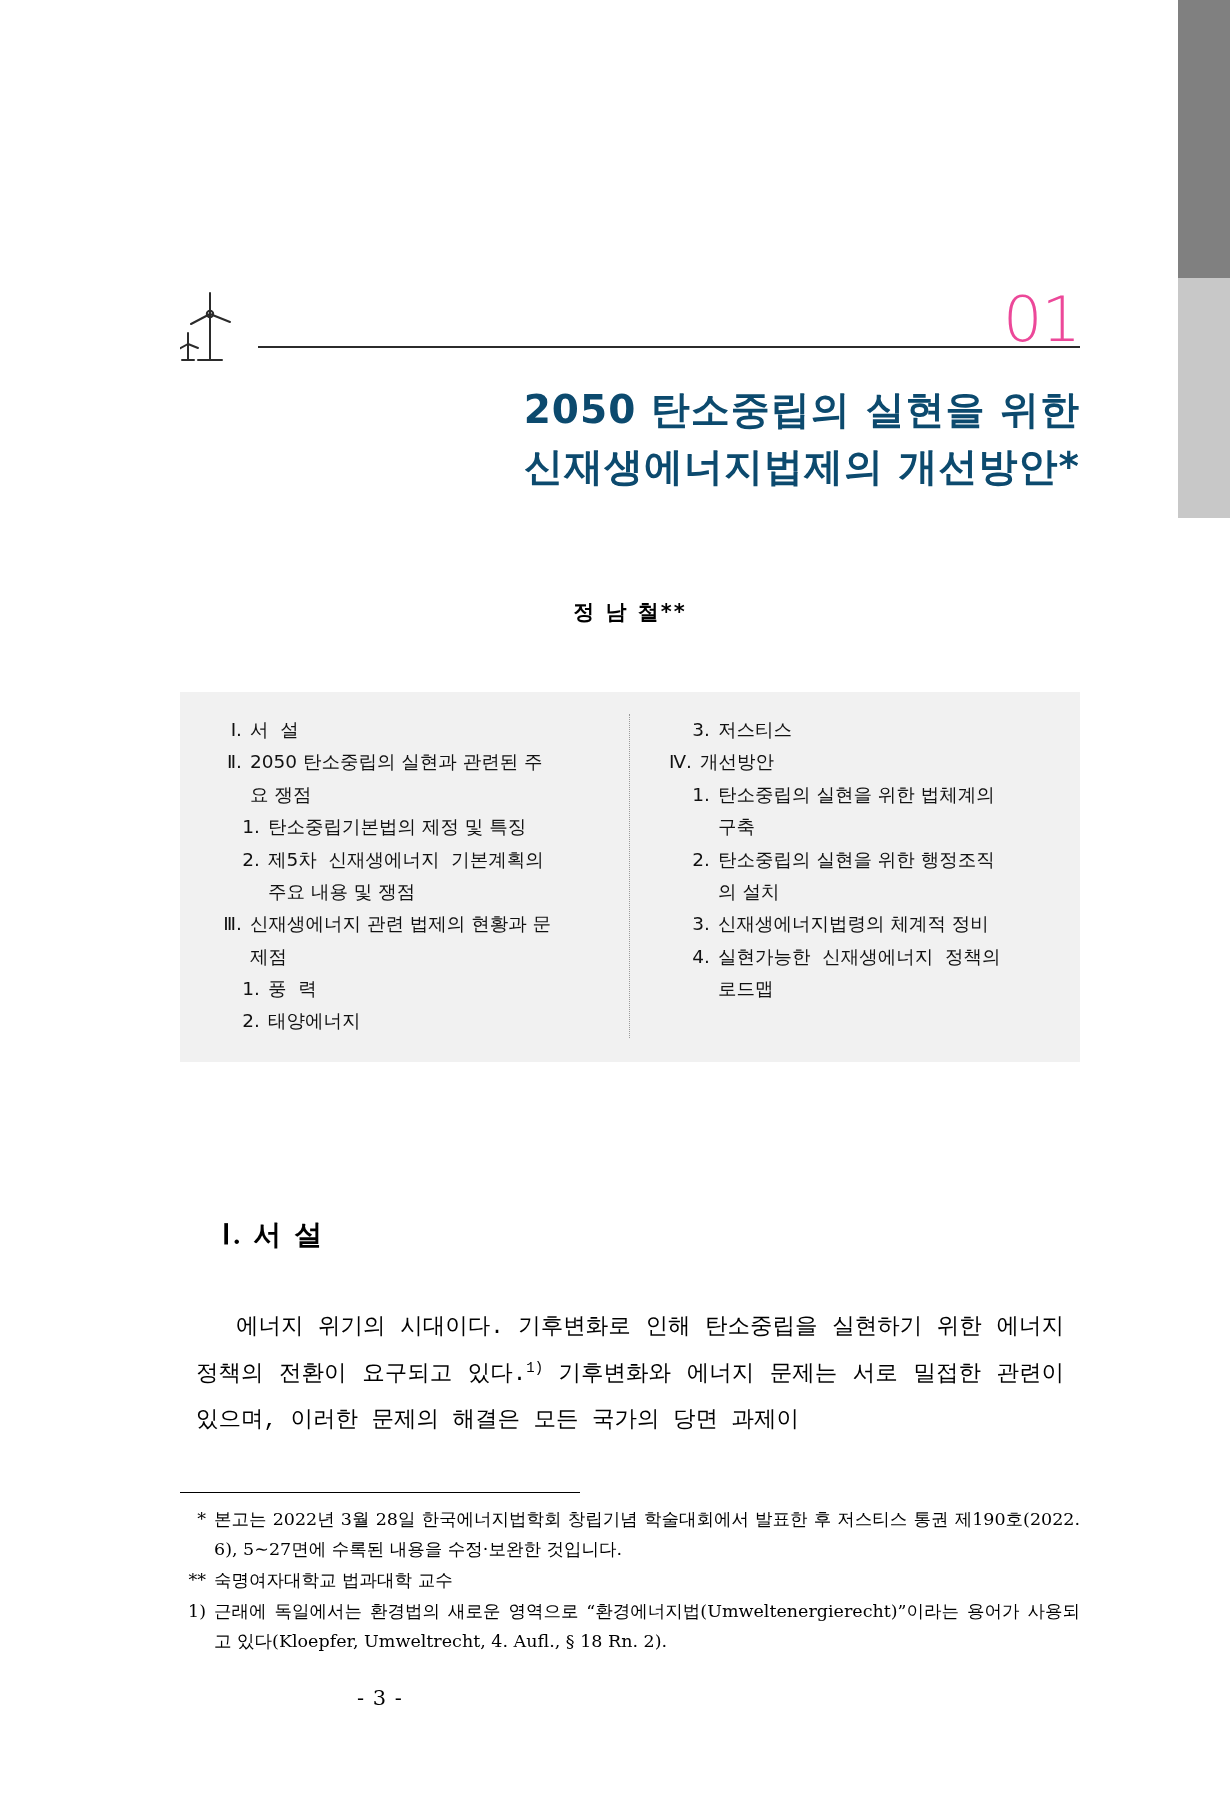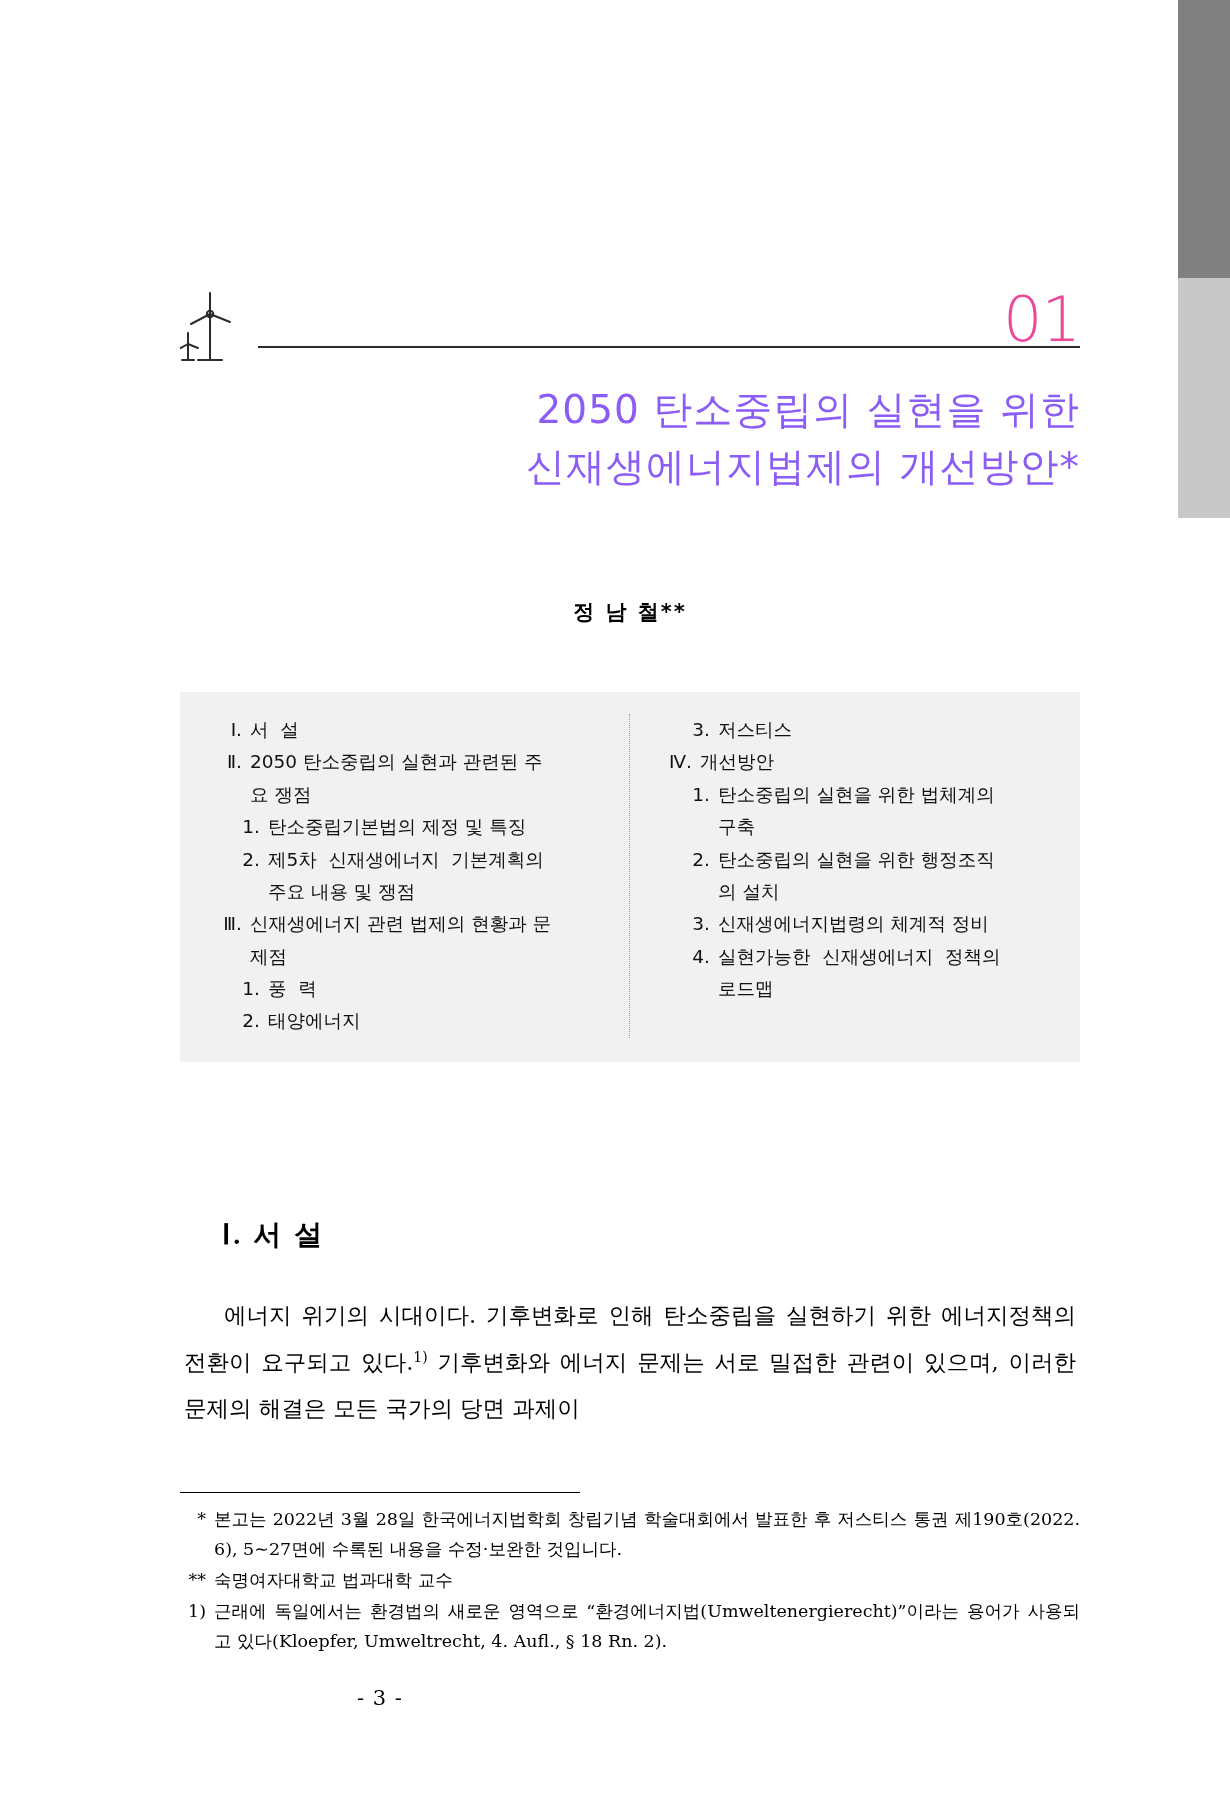--- a/index.html
+++ b/index.html
@@ -81,24 +81,24 @@
   .title-block {
     position: absolute;
     left: 180px;
     top: 382px;
     width: 900px;
     text-align: right;
   }
   .title-line {
     font-family: "DejaVu Sans", sans-serif;
     font-size: 39px;
-    font-weight: normal;
+    font-weight: bold;
     letter-spacing: 1px;
     line-height: 1.45;
-    color: #8b5cf6;
+    color: #0c4a6e;
     white-space: nowrap;
   }
   .author {
     position: absolute;
     left: 180px;
     top: 598px;
     width: 900px;
     text-align: center;
     font-family: "DejaVu Sans", sans-serif;
     font-size: 21px;
@@ -341,21 +341,21 @@
         <div class="toc-row lvl2c">
           <span class="toc-marker"></span>
           <span class="toc-text">로드맵</span>
         </div>
       </div>
     </div>
 
     <div class="section-heading">Ⅰ. 서  설</div>
 
     <div class="body-text">
-      <p class="indent" style="margin:4px;"><span>에너지 위기의 시대이다. 기후변화로 인해 탄소중립을 실현하기 위한 에너지정책의 전환이 요구되고 있다.</span><sup class="fn">1)</sup><span> 기후변화와 에너지 문제는 서로 밀접한 관련이 있으며, 이러한 문제의 해결은 모든 국가의 당면 과제이</span></p>
+      <p class="indent" style="margin:16px;font-family:Liberation Mono, monospace;"><span>에너지 위기의 시대이다. 기후변화로 인해 탄소중립을 실현하기 위한 에너지정책의 전환이 요구되고 있다.</span><sup class="fn">1)</sup><span> 기후변화와 에너지 문제는 서로 밀접한 관련이 있으며, 이러한 문제의 해결은 모든 국가의 당면 과제이</span></p>
     </div>
 
     <div class="fn-rule"></div>
 
     <div class="footnotes">
       <div class="fn-item">
         <span class="fn-mark">*</span>
         <span class="fn-body">본고는 2022년 3월 28일 한국에너지법학회 창립기념 학술대회에서 발표한 후 저스티스 통권 제190호(2022. 6), 5∼27면에 수록된 내용을 수정·보완한 것입니다.</span>
       </div>
       <div class="fn-item">

